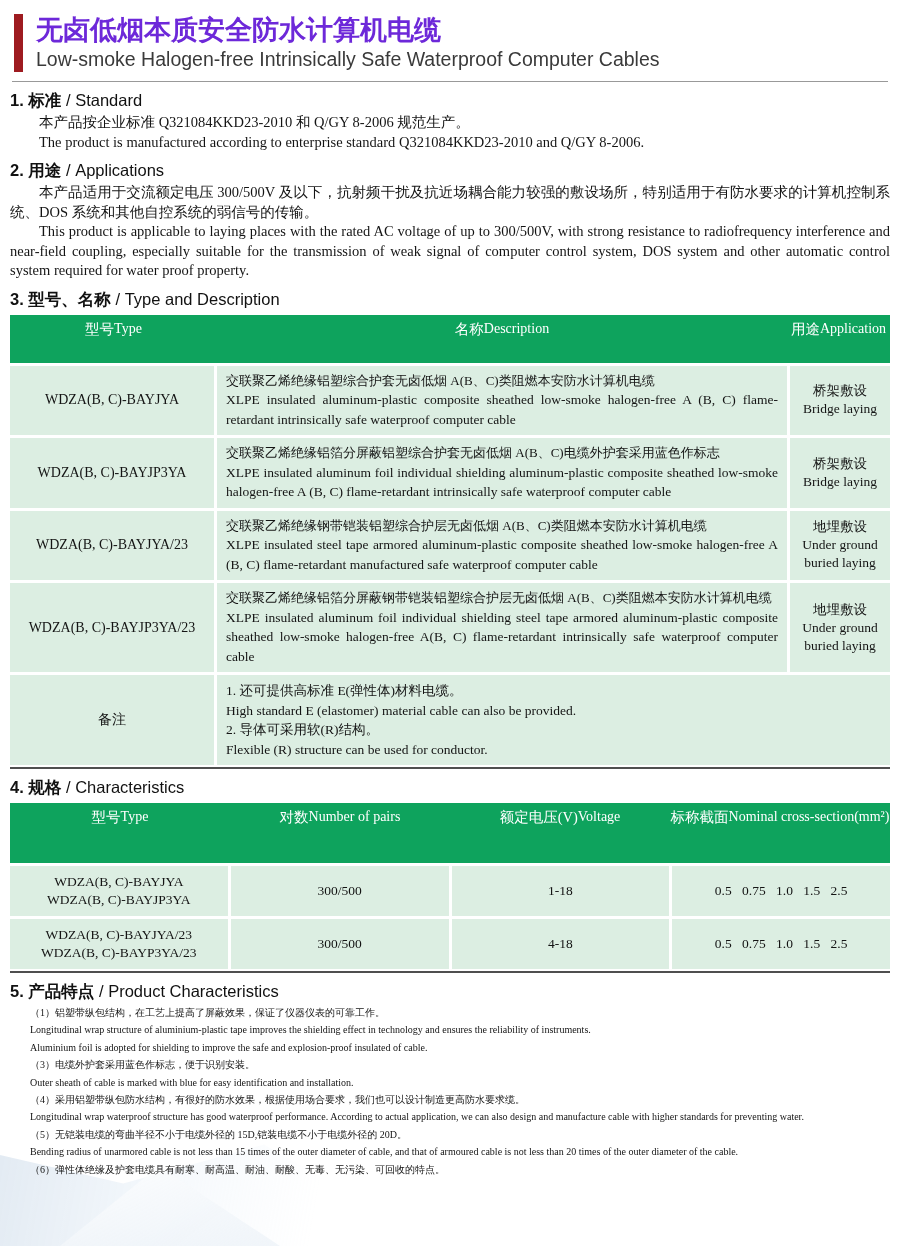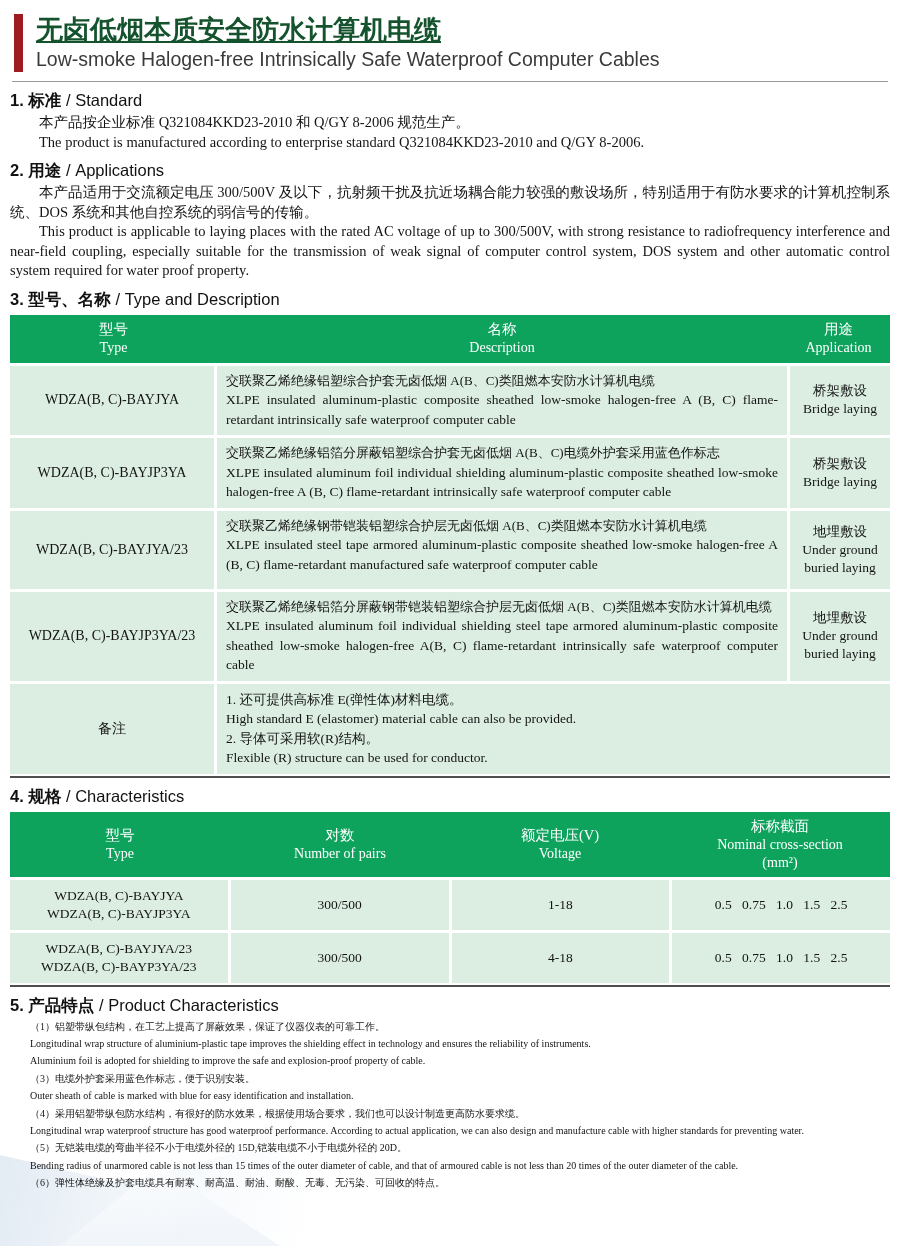--- a/index.html
+++ b/index.html
@@ -13,51 +13,51 @@
         background:linear-gradient(100deg,rgba(150,180,210,.55) 0%,rgba(200,220,240,.35) 38%,rgba(255,255,255,0) 72%);
         clip-path:polygon(0 100%,0 30%,28% 52%,60% 22%,100% 100%);}
   .wm-b{position:absolute;left:60px;bottom:0;width:220px;height:80px;
         background:linear-gradient(160deg,rgba(255,255,255,.9),rgba(190,210,230,.4));
         clip-path:polygon(0 100%,45% 0,100% 100%);}
 
   
   .doc-header{padding-top:14px;}
   .title-block{border-left:9px solid #9e1b20;padding-left:13px;margin-left:4px;}
   .title-cn{font-family:"Liberation Sans","DejaVu Sans",sans-serif;font-weight:bold;
-            font-size:27px;line-height:32px;color:#14532d;text-decoration:underline;}
+            font-size:27px;line-height:32px;color:#6d28d9;}
   .title-en{font-family:"Liberation Sans","DejaVu Sans",sans-serif;font-size:19.5px;
             line-height:25px;color:#3a3a3a;margin-top:1px;}
   .rule{border:none;border-top:1px solid #999;margin:9px 2px 0;}
 
   
   .sec-heading{font-family:"Liberation Sans","DejaVu Sans",sans-serif;font-size:16.5px;
                line-height:20px;margin:8px 0 3px;color:#111;}
   .sec-heading .b{font-weight:bold;}
 
   
   .para{margin:0;text-align:justify;text-indent:2em;font-size:14.5px;line-height:19.5px;}
   .para.t5{font-size:10px;line-height:17.4px;}
 
   
   .tbl{margin:6px 0 0;border-bottom:2px solid #4f4f4f;padding-bottom:2px;}
   .tbl-head{display:flex;background:#0ea35d;color:#ffffff;text-align:center;}
-  .hc{display:flex;flex-direction:column;justify-content:center;padding:5px 0;min-height:38px;}
+  .hc{display:flex;flex-direction:row;justify-content:center;padding:5px 0;min-height:38px;}
   .hc .cn{font-size:14.5px;line-height:19px;}
   .hc .en{font-size:14px;line-height:18px;}
   .c-type{width:207px;} .c-desc{flex:1;} .c-app{width:103px;}
 
   .tbl-body{display:grid;grid-template-columns:204px 1fr 100px;gap:3px;background:#fff;padding-top:3px;}
   .cell{background:#dceee2;}
   .cell.type{display:flex;align-items:center;justify-content:center;text-align:center;
              font-size:14px;line-height:18px;padding:4px 6px;}
   .cell.desc{padding:5px 9px 6px;}
   .cell.desc .cn{font-size:13px;line-height:19.5px;}
   .cell.desc .en{font-size:13.5px;line-height:19.5px;text-align:justify;}
   .cell.app{display:flex;flex-direction:column;align-items:center;justify-content:center;
-            text-align:center;font-size:13.5px;line-height:18px;padding:12px 3px;}
+            text-align:center;font-size:13.5px;line-height:18px;padding:4px 3px;}
   .cell.note-body{grid-column:2/4;padding:6px 9px;font-size:13.5px;line-height:19.5px;}
 
   
   .tbl2 .hc{min-height:50px;}
   .tbl2-body{display:grid;grid-template-columns:1fr 1fr 1fr 1fr;gap:3px;background:#fff;padding-top:3px;}
   .tbl2-body .cell{display:flex;flex-direction:column;align-items:center;justify-content:center;
                    min-height:44px;text-align:center;font-size:13.5px;line-height:18px;padding:3px 4px;}
   .q{flex:1;}
   .cross{word-spacing:7px;}
 </style>
@@ -218,21 +218,21 @@
     </div>
 
     <div class="sec-heading">
       <span class="b">5. 产品特点</span>
       <span>/</span>
       <span>Product Characteristics</span>
     </div>
 
     <p class="para t5">（1）铝塑带纵包结构，在工艺上提高了屏蔽效果，保证了仪器仪表的可靠工作。</p>
     <p class="para t5">Longitudinal wrap structure of aluminium-plastic tape improves the shielding effect in technology and ensures the reliability of instruments.</p>
-    <p class="para t5">Aluminium foil is adopted for shielding to improve the safe and explosion-proof property of cable.</p>
+    <p class="para t5">Aluminium foil is adopted for shielding to improve the safe and explosion-proof insulated of cable.</p>
     <p class="para t5">（3）电缆外护套采用蓝色作标志，便于识别安装。</p>
     <p class="para t5">Outer sheath of cable is marked with blue for easy identification and installation.</p>
     <p class="para t5">（4）采用铝塑带纵包防水结构，有很好的防水效果，根据使用场合要求，我们也可以设计制造更高防水要求缆。</p>
     <p class="para t5">Longitudinal wrap waterproof structure has good waterproof performance. According to actual application, we can also design and manufacture cable with higher standards for preventing water.</p>
     <p class="para t5">（5）无铠装电缆的弯曲半径不小于电缆外径的 15D,铠装电缆不小于电缆外径的 20D。</p>
     <p class="para t5">Bending radius of unarmored cable is not less than 15 times of the outer diameter of cable, and that of armoured cable is not less than 20 times of the outer diameter of the cable.</p>
     <p class="para t5">（6）弹性体绝缘及护套电缆具有耐寒、耐高温、耐油、耐酸、无毒、无污染、可回收的特点。</p>
 
   </div>
 </div>

